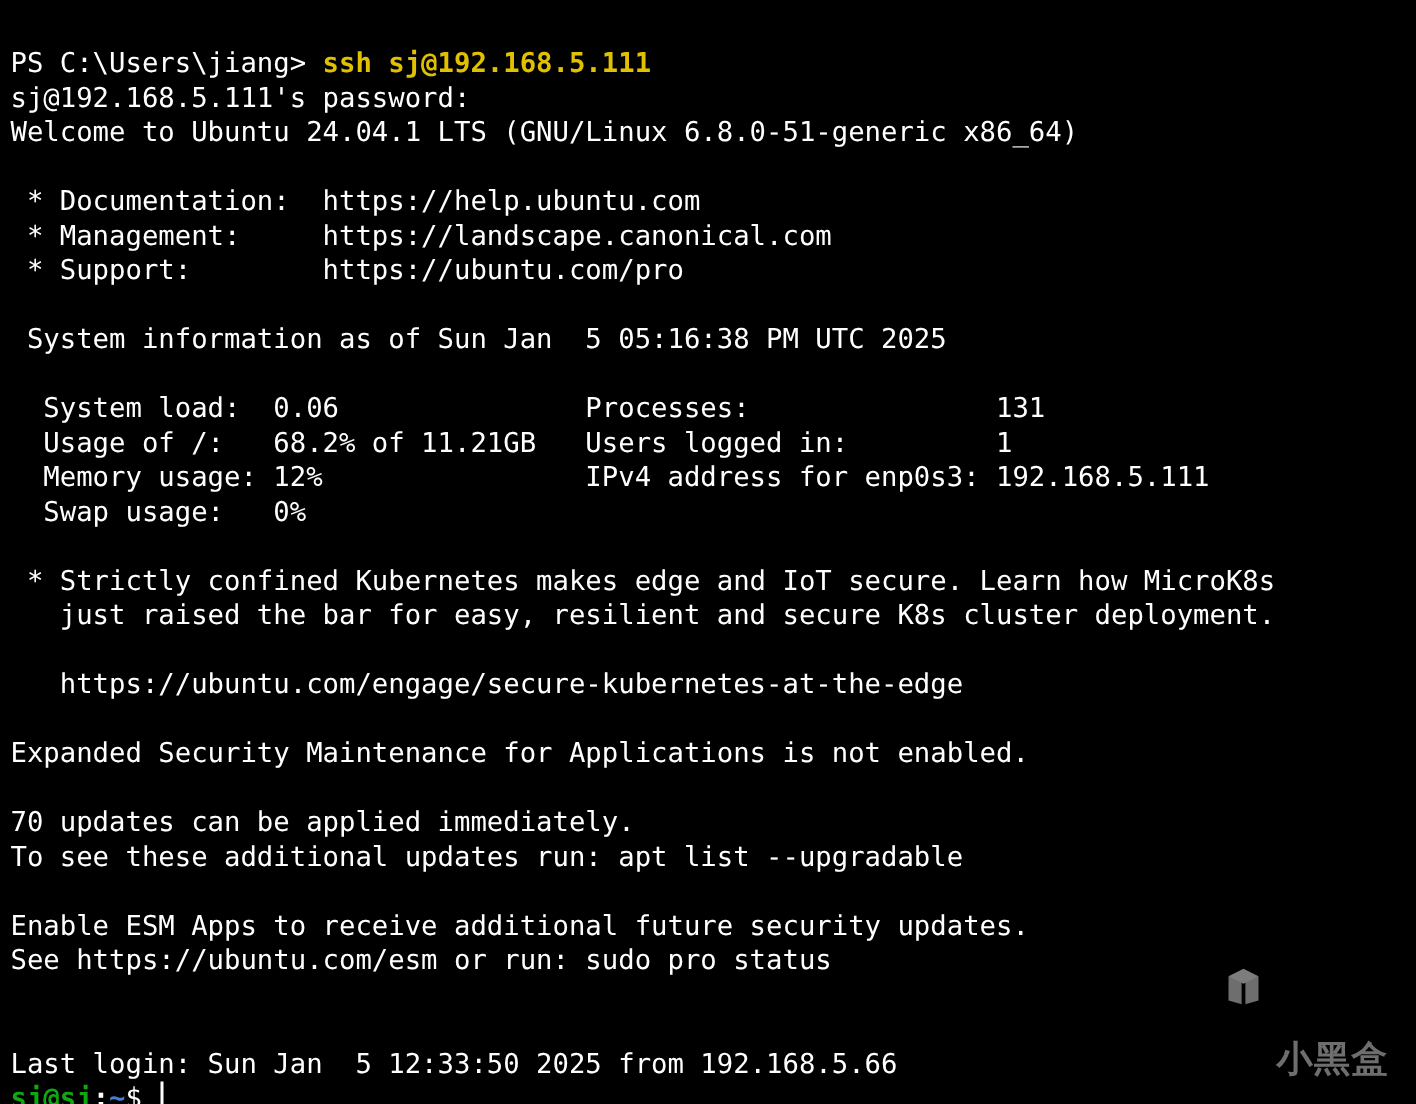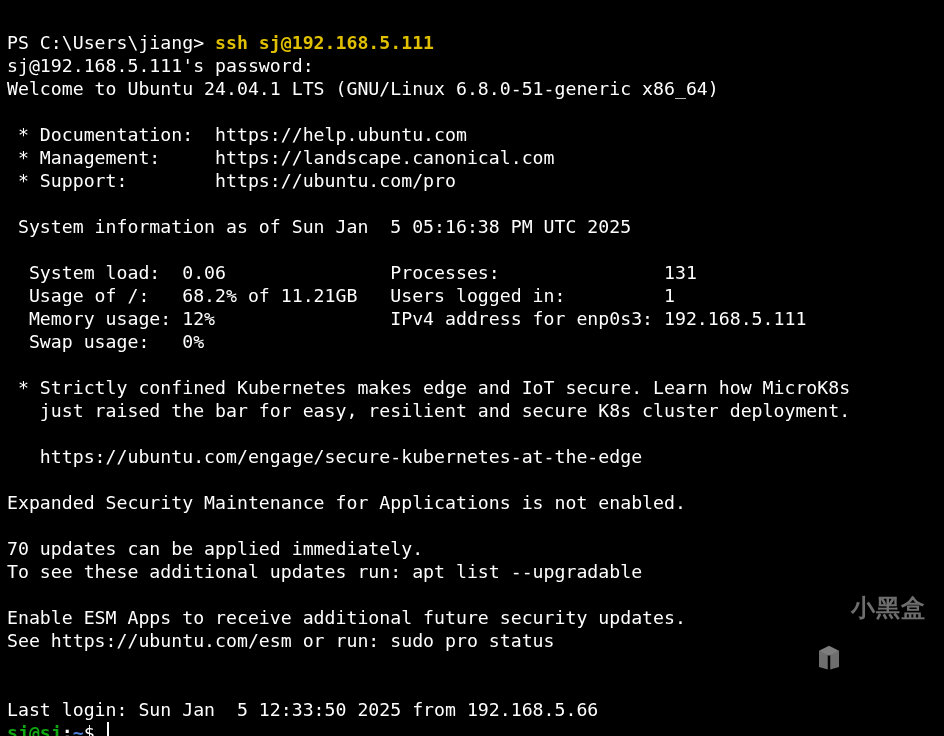--- a/index.html
+++ b/index.html
@@ -34,21 +34,21 @@
     height: 20px;
     background: #ffffff;
     vertical-align: -3px;
     margin-left: 1px;
   }
   .watermark {
     position: absolute;
     right: 18px;
     bottom: 18px;
     display: flex;
-    align-items: flex-start;
+    align-items: flex-end;
     gap: 6px;
     opacity: 0.55;
     font-family: "PingFang SC", "Microsoft YaHei", sans-serif;
     font-size: 24px;
     font-weight: 600;
     color: #c8c8c8;
     letter-spacing: 1px;
   }
   .watermark svg { display:block; }
 </style>

